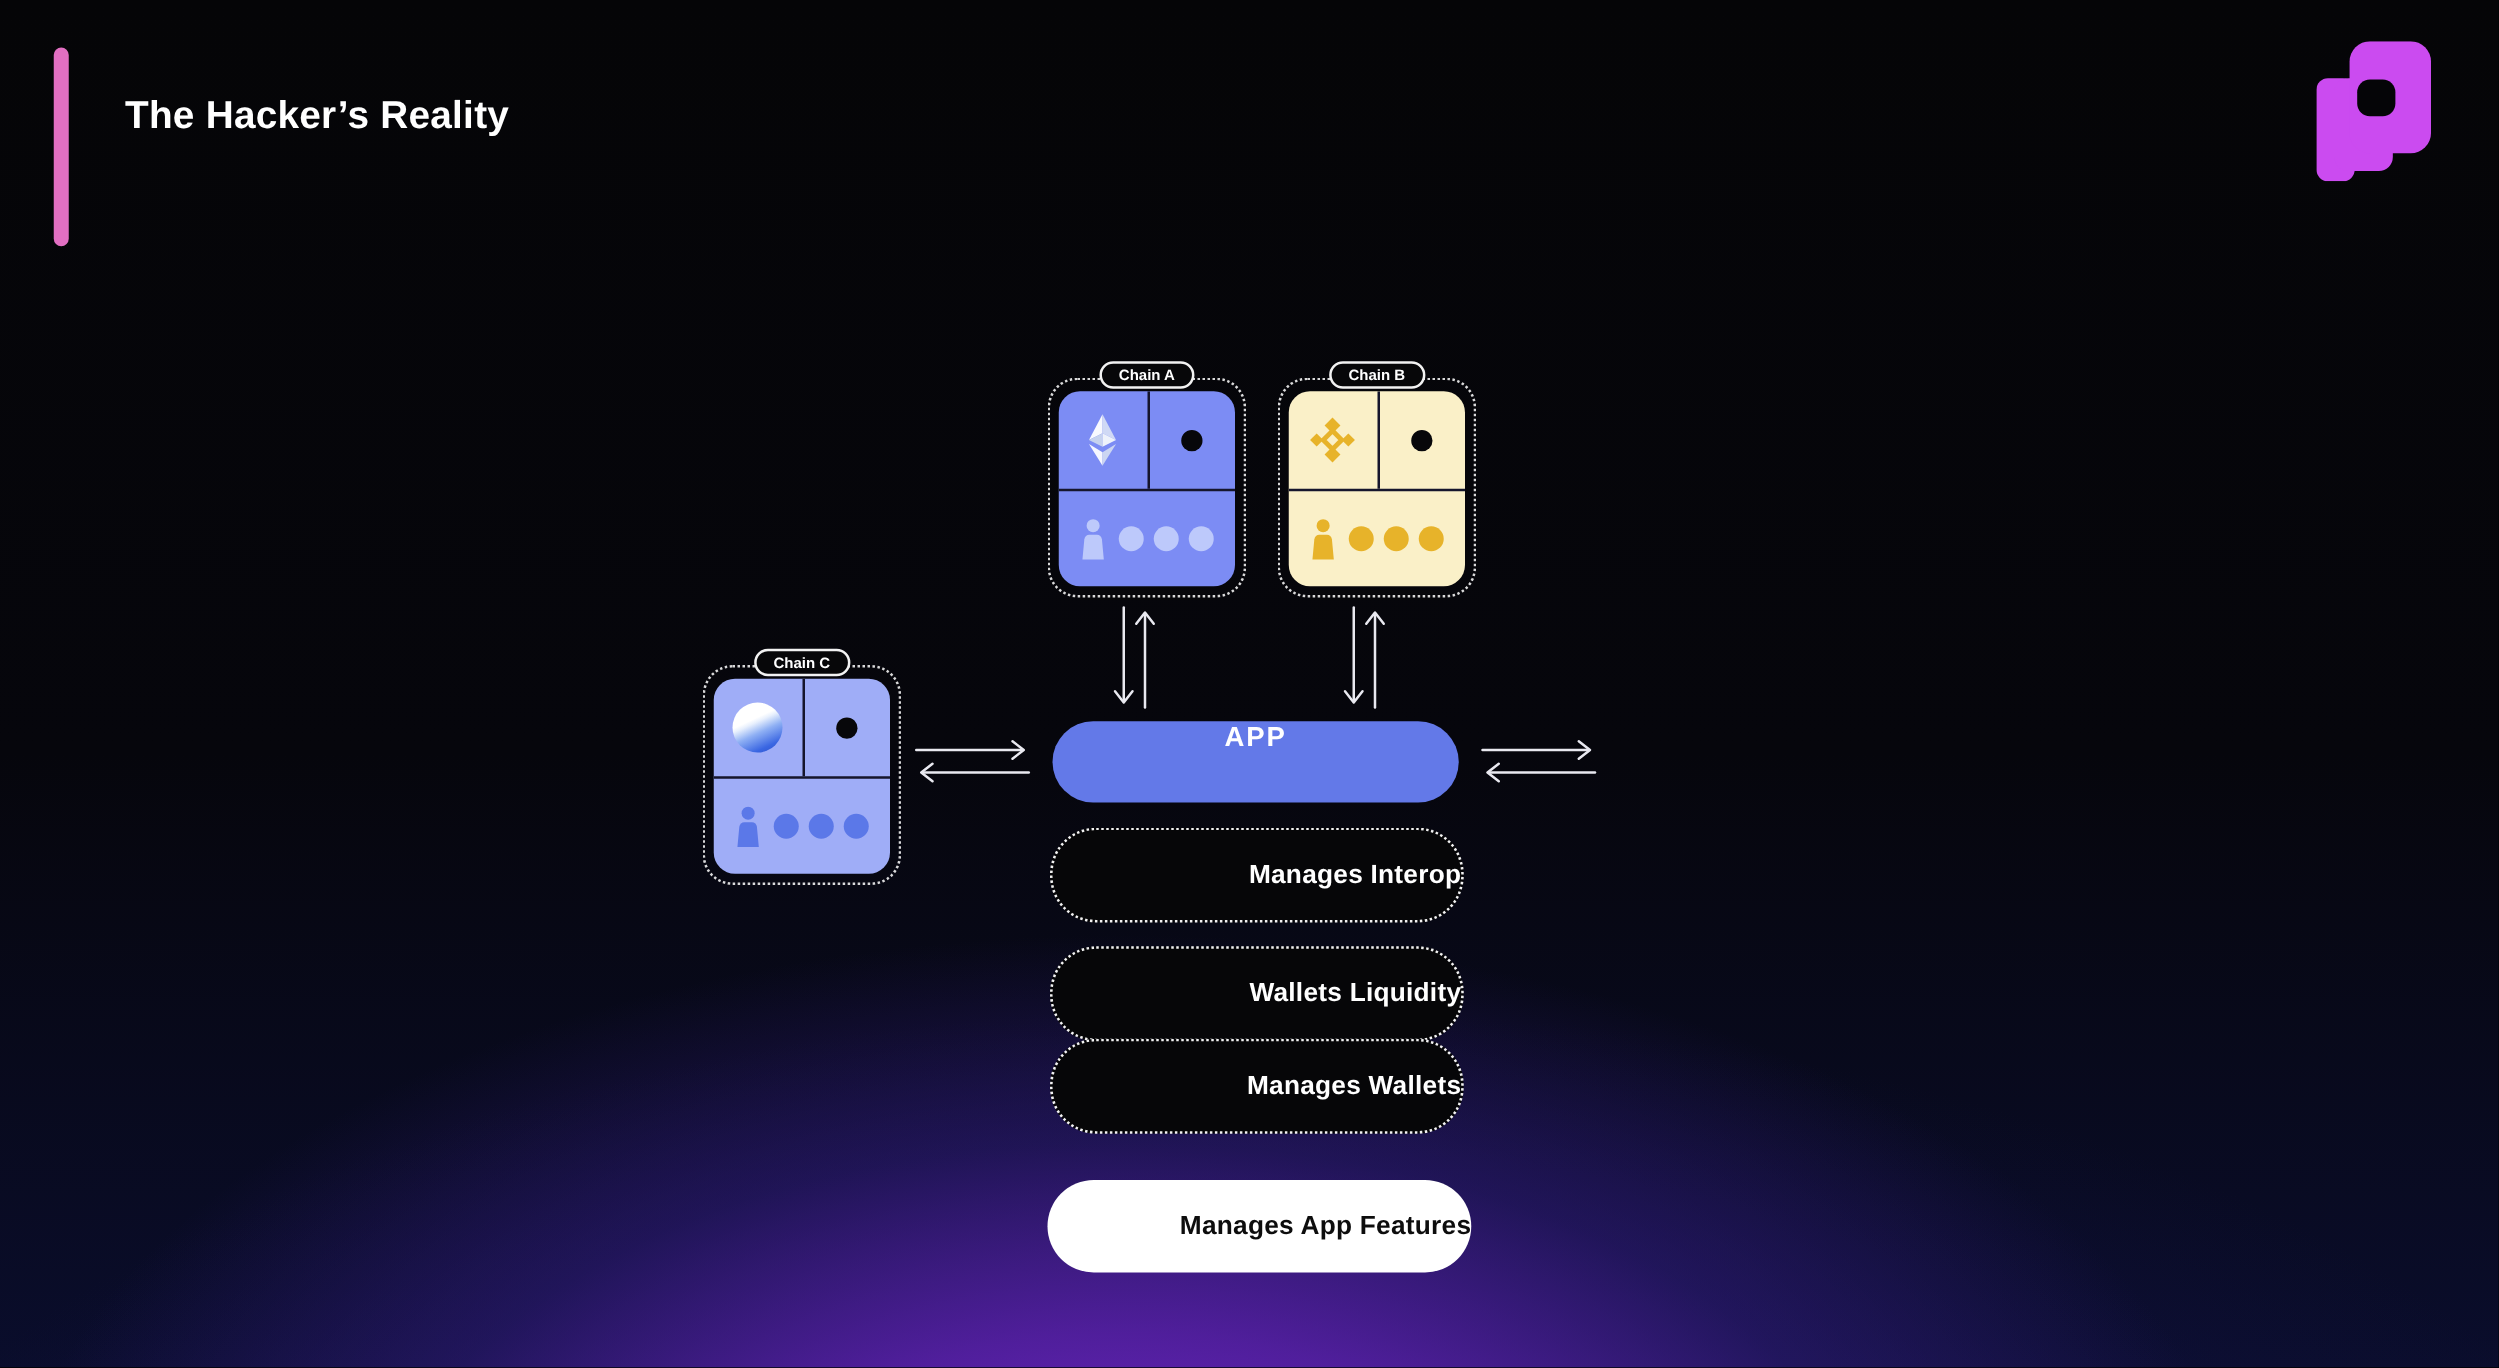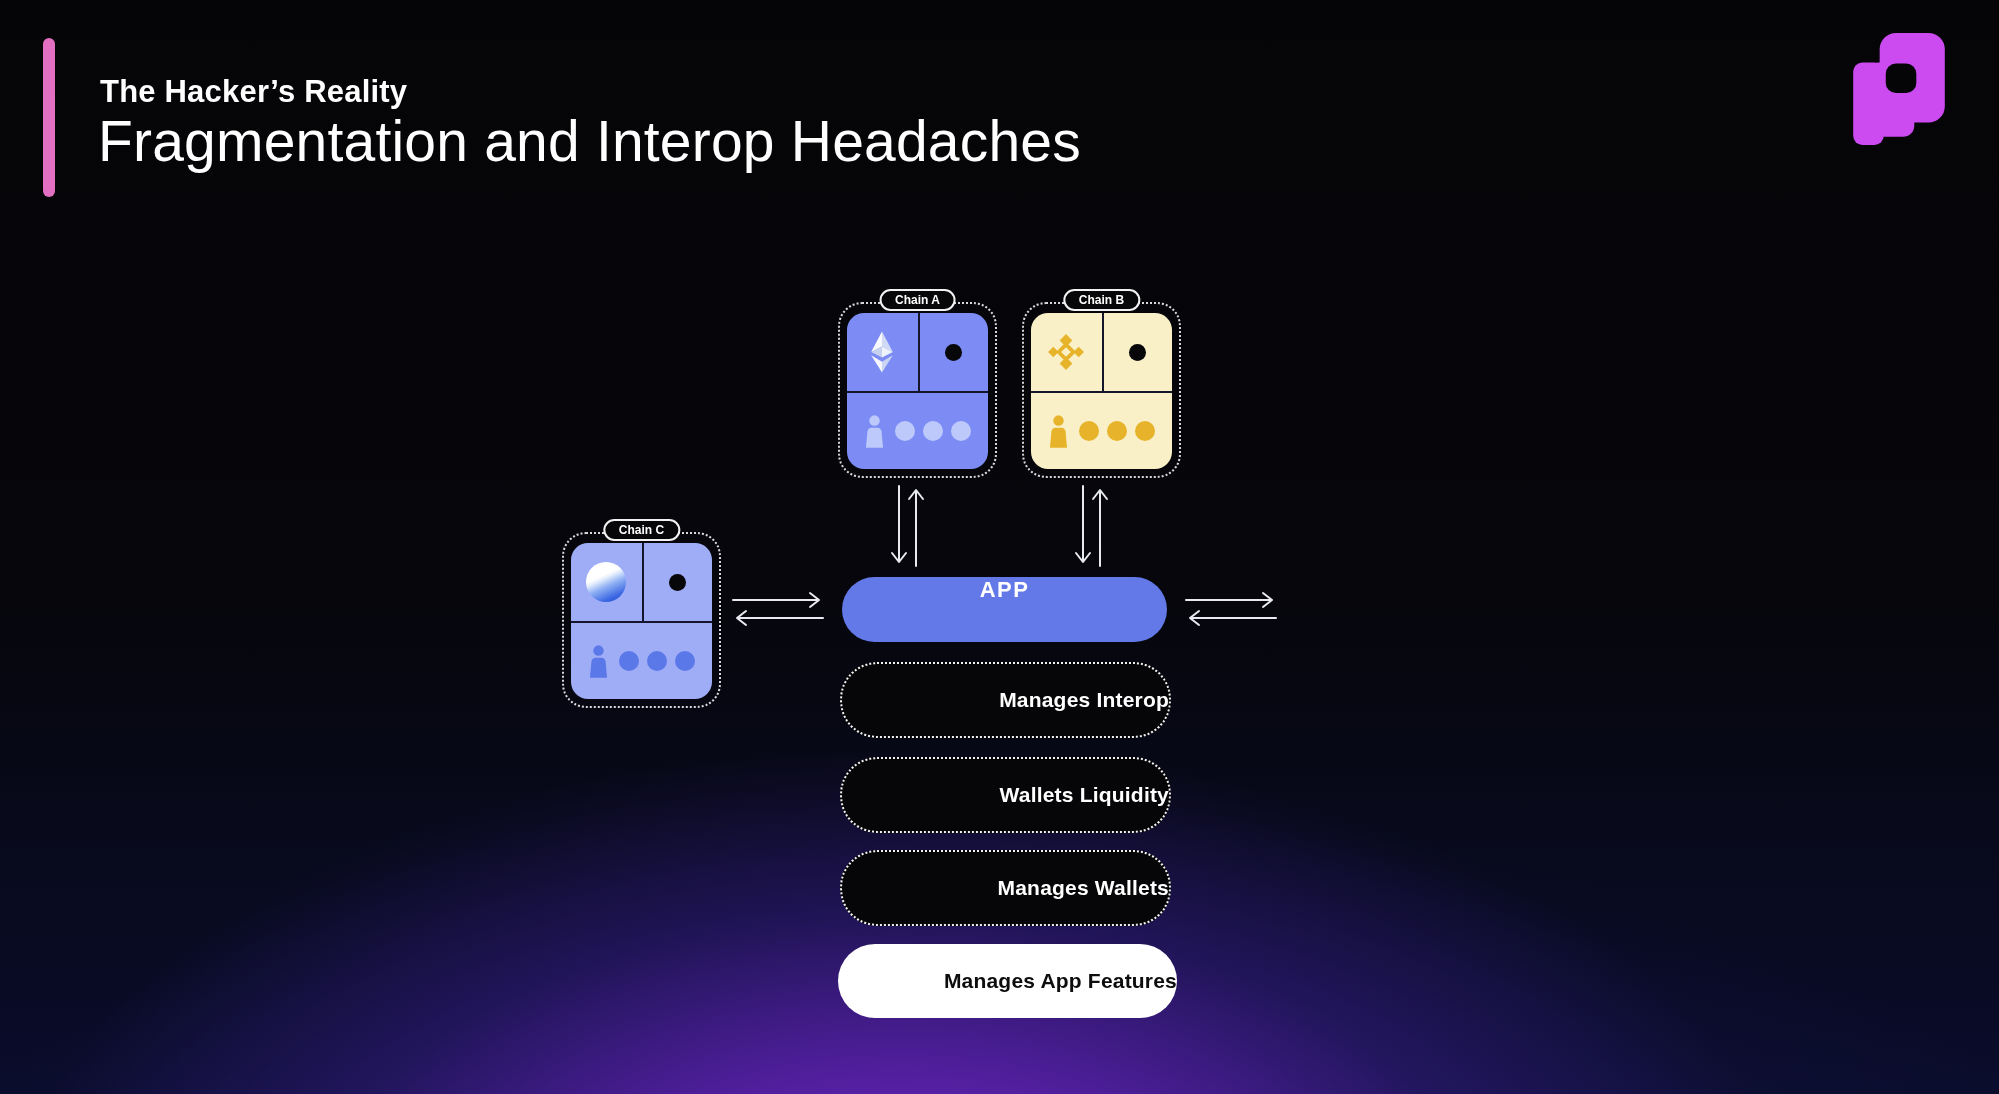--- a/index.html
+++ b/index.html
@@ -43,21 +43,20 @@
   .arrow-svg{position:absolute;}
   .arrow-svg path,.arrow-svg line,.arrow-svg polyline{stroke:#e9e9f0;stroke-width:2;fill:none;stroke-linecap:round;stroke-linejoin:round;}
 </style>
 </head>
 <body>
 
 <div class="slide">
 
   <div class="accent-bar" style="background: rgb(226, 111, 194);"></div>
   <div class="kicker">The Hacker’s Reality</div>
-  <div class="title">Fragmentation and Interop Headaches</div>
 
   <svg class="brand-logo" width="92" height="112" viewBox="0 0 90 110">
     <g class="brand-fill">
       <rect x="0" y="29" width="30" height="81" rx="9" fill="#cb4bf0"></rect>
       <rect x="14" y="29" width="46" height="73" rx="11" fill="#cb4bf0"></rect>
       <rect x="26" y="0" width="64" height="88" rx="16" fill="#cb4bf0"></rect>
     </g>
     <rect x="32" y="30" width="30" height="29" rx="10" fill="#050507"></rect>
   </svg>
 
@@ -175,20 +174,20 @@
   <div class="app-pill" style="background: rgb(99, 121, 232);">
     <span>APP</span>
   </div>
 
   <div class="func-pill dark" style="top:662px;">
     <span>Manages Interop</span>
   </div>
   <div class="func-pill dark" style="top:757px;">
     <span>Wallets Liquidity</span>
   </div>
-  <div class="func-pill dark" style="top:850px;">
+  <div class="func-pill dark" style="top:831px;">
     <span>Manages Wallets</span>
   </div>
   <div class="func-pill light" style="top:944px;">
     <span>Manages App Features</span>
   </div>
 
 </div>
 
 </body></html>

